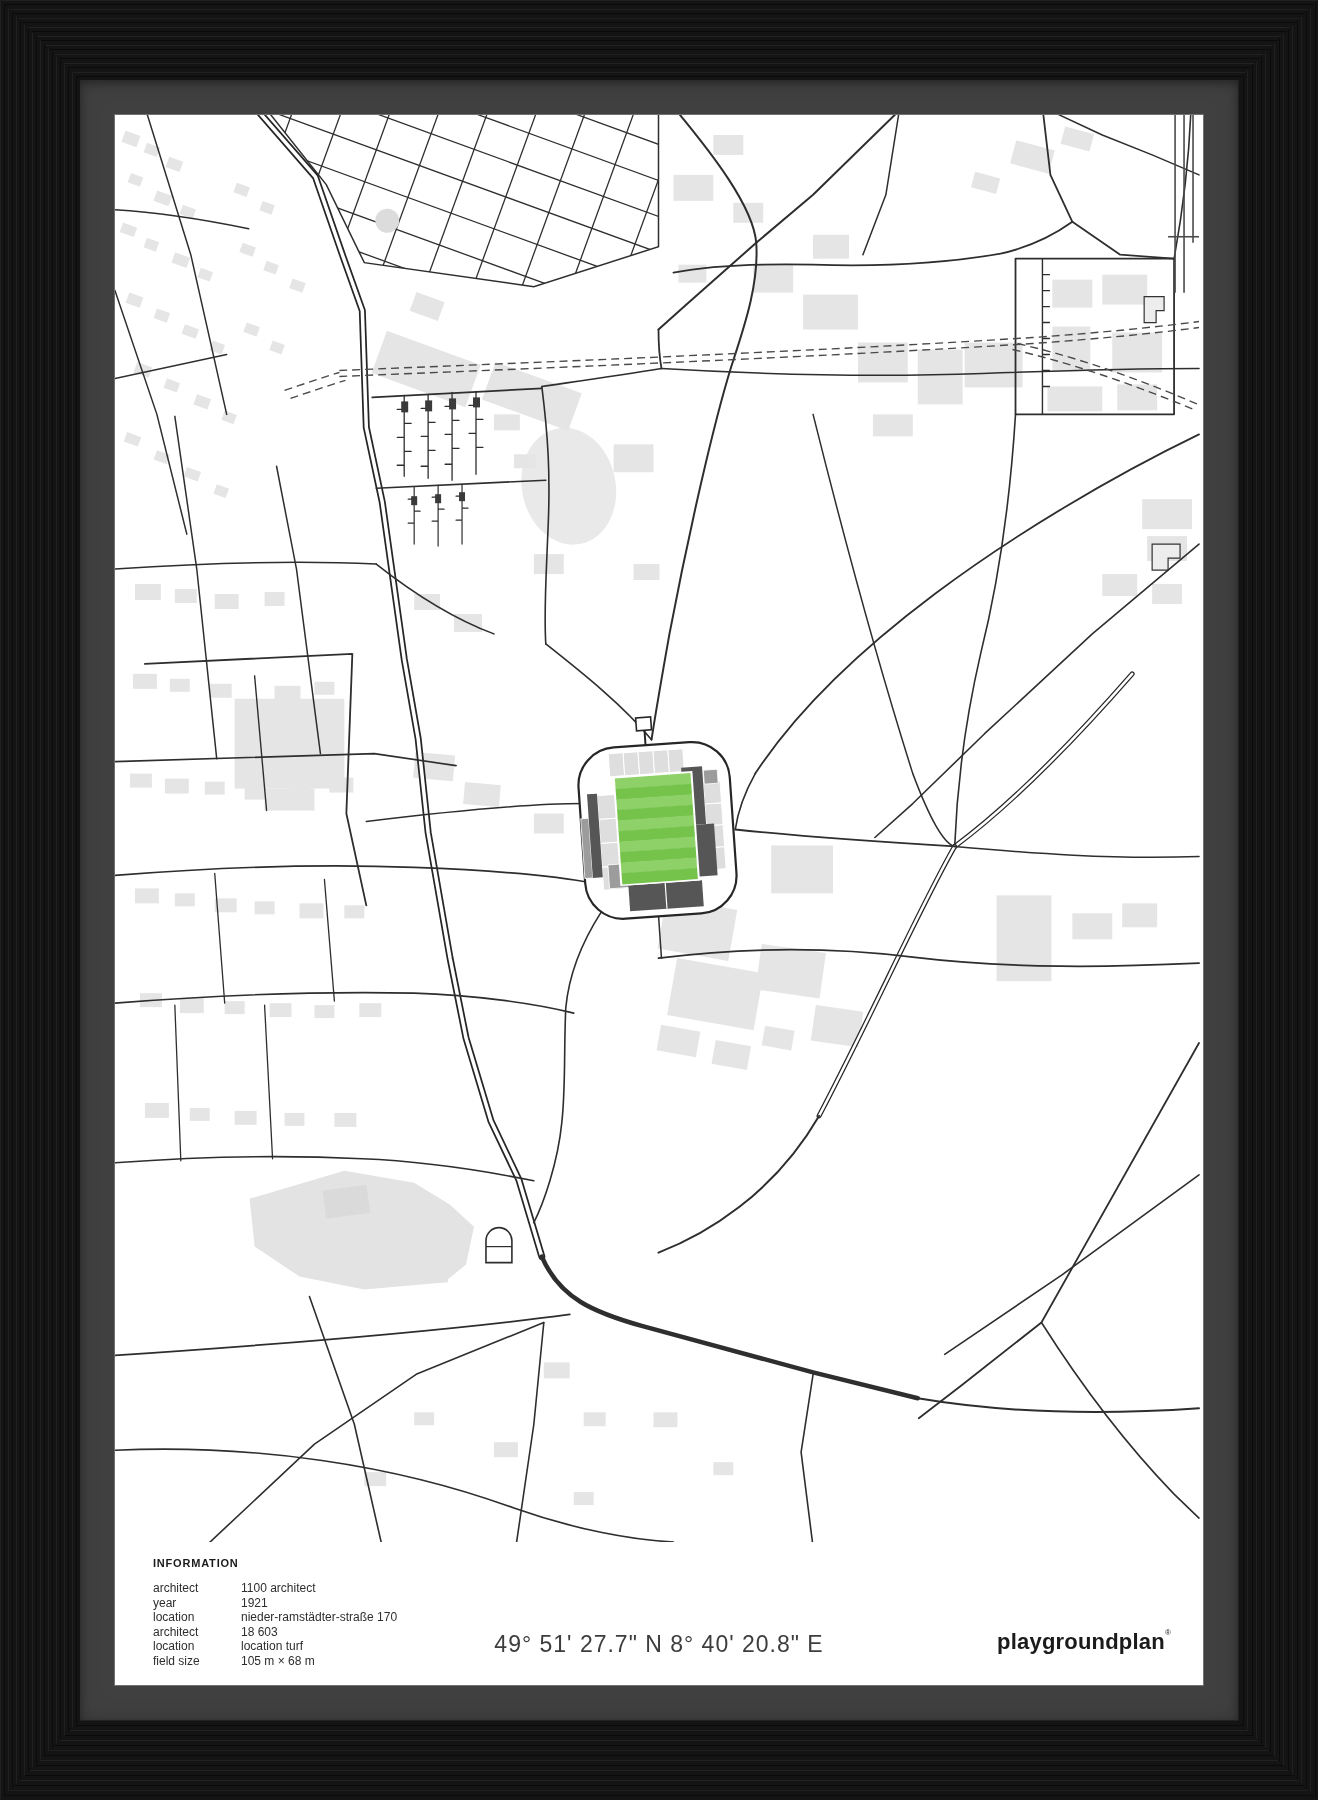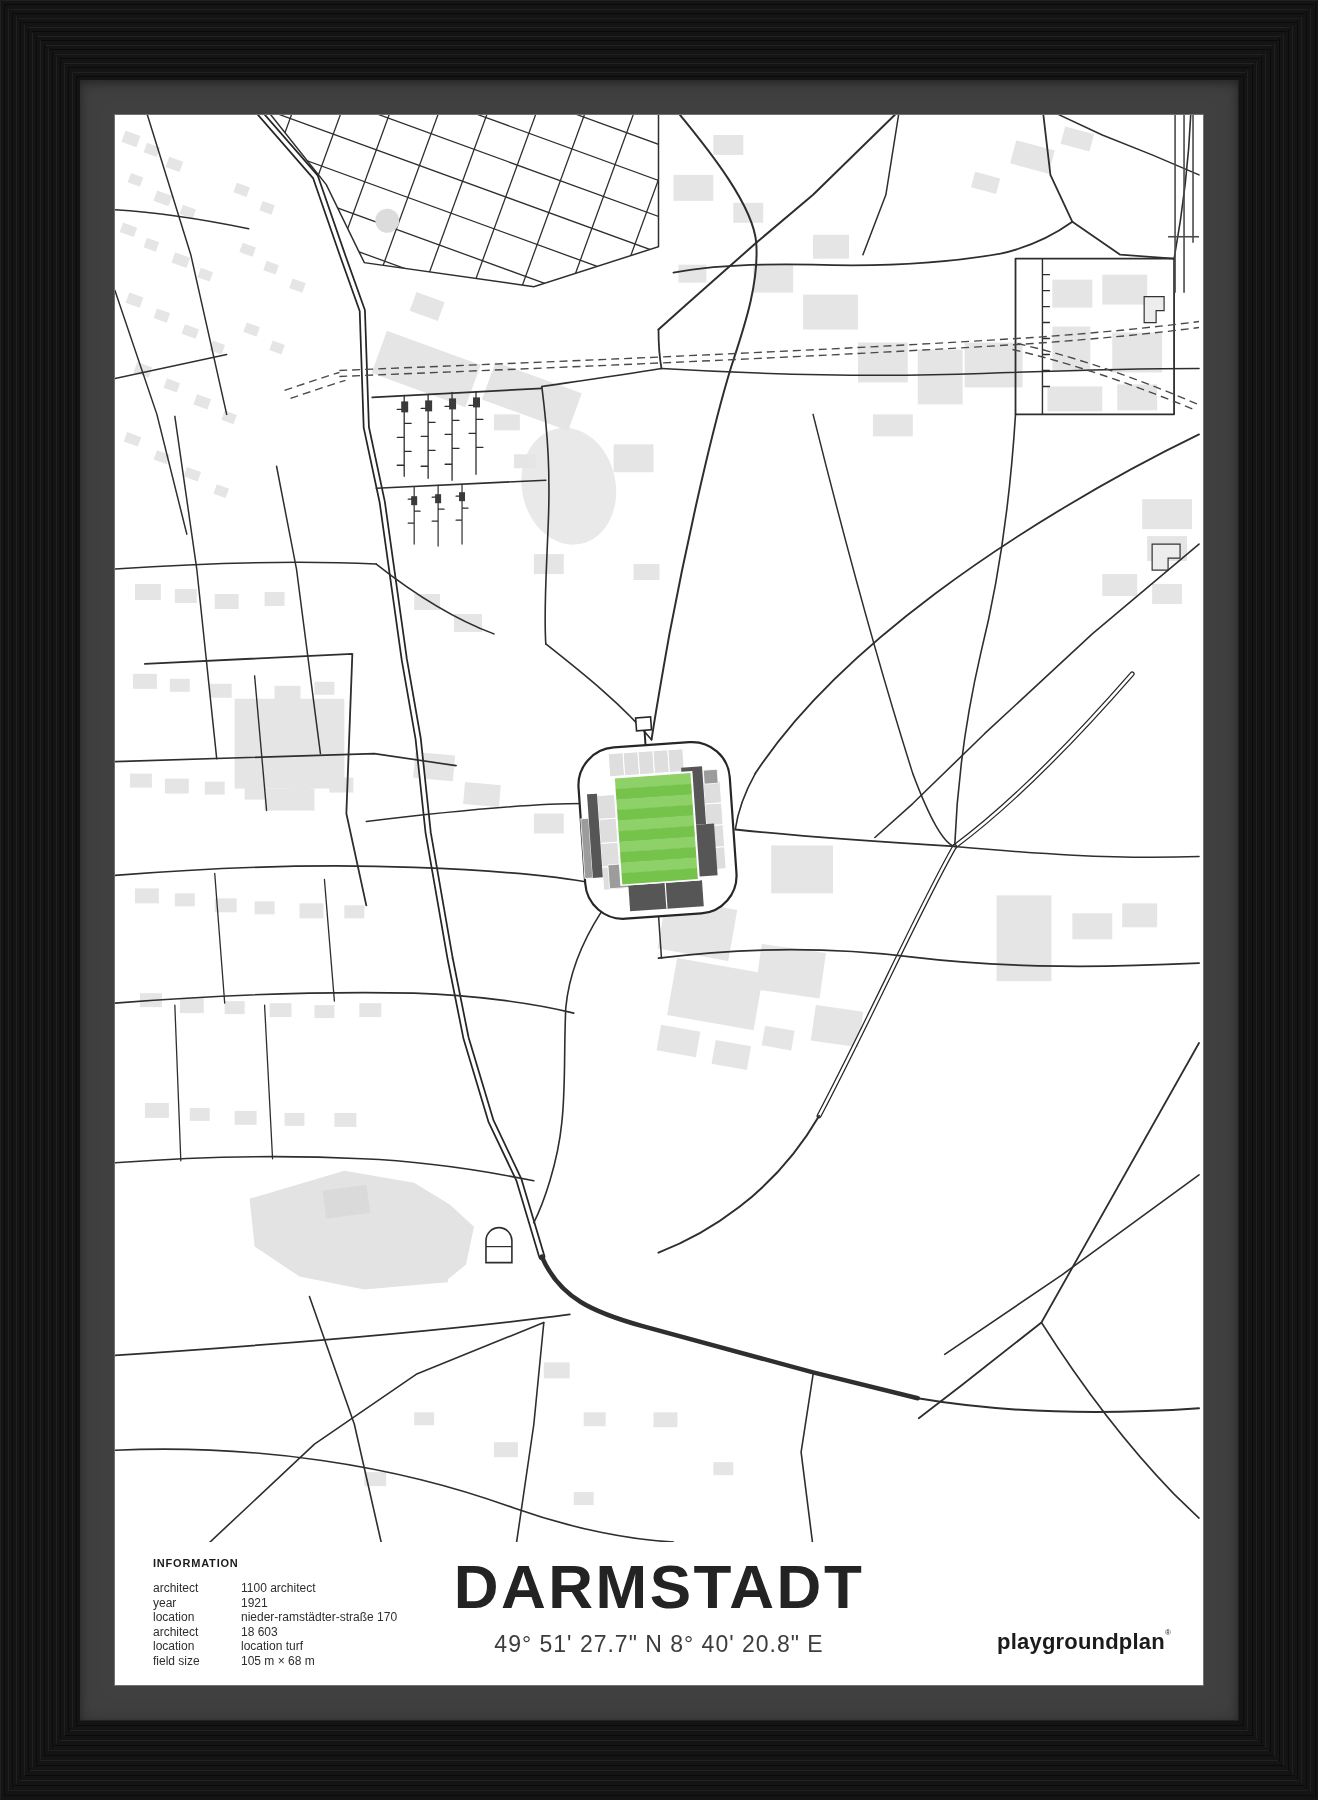--- a/index.html
+++ b/index.html
@@ -346,17 +346,16 @@
       <div class="info-rows">
           <div class="info-row"><span class="info-label">architect</span><span class="info-value">1100 architect</span></div>
           <div class="info-row"><span class="info-label">year</span><span class="info-value">1921</span></div>
           <div class="info-row"><span class="info-label">location</span><span class="info-value">nieder-ramstädter-straße 170</span></div>
           <div class="info-row"><span class="info-label">architect</span><span class="info-value">18 603</span></div>
           <div class="info-row"><span class="info-label">location</span><span class="info-value">location turf</span></div>
           <div class="info-row"><span class="info-label">field size</span><span class="info-value">105 m × 68 m</span></div>
         </div>
     </div>
 
-    <div class="poster-title">DARMSTADT</div>
     <div class="poster-coords">49° 51' 27.7" N  8° 40' 20.8" E</div>
     <div class="brand"><span>playgroundplan</span><sup>®</sup></div>
   </div>
 </div>
 
 </body></html>

